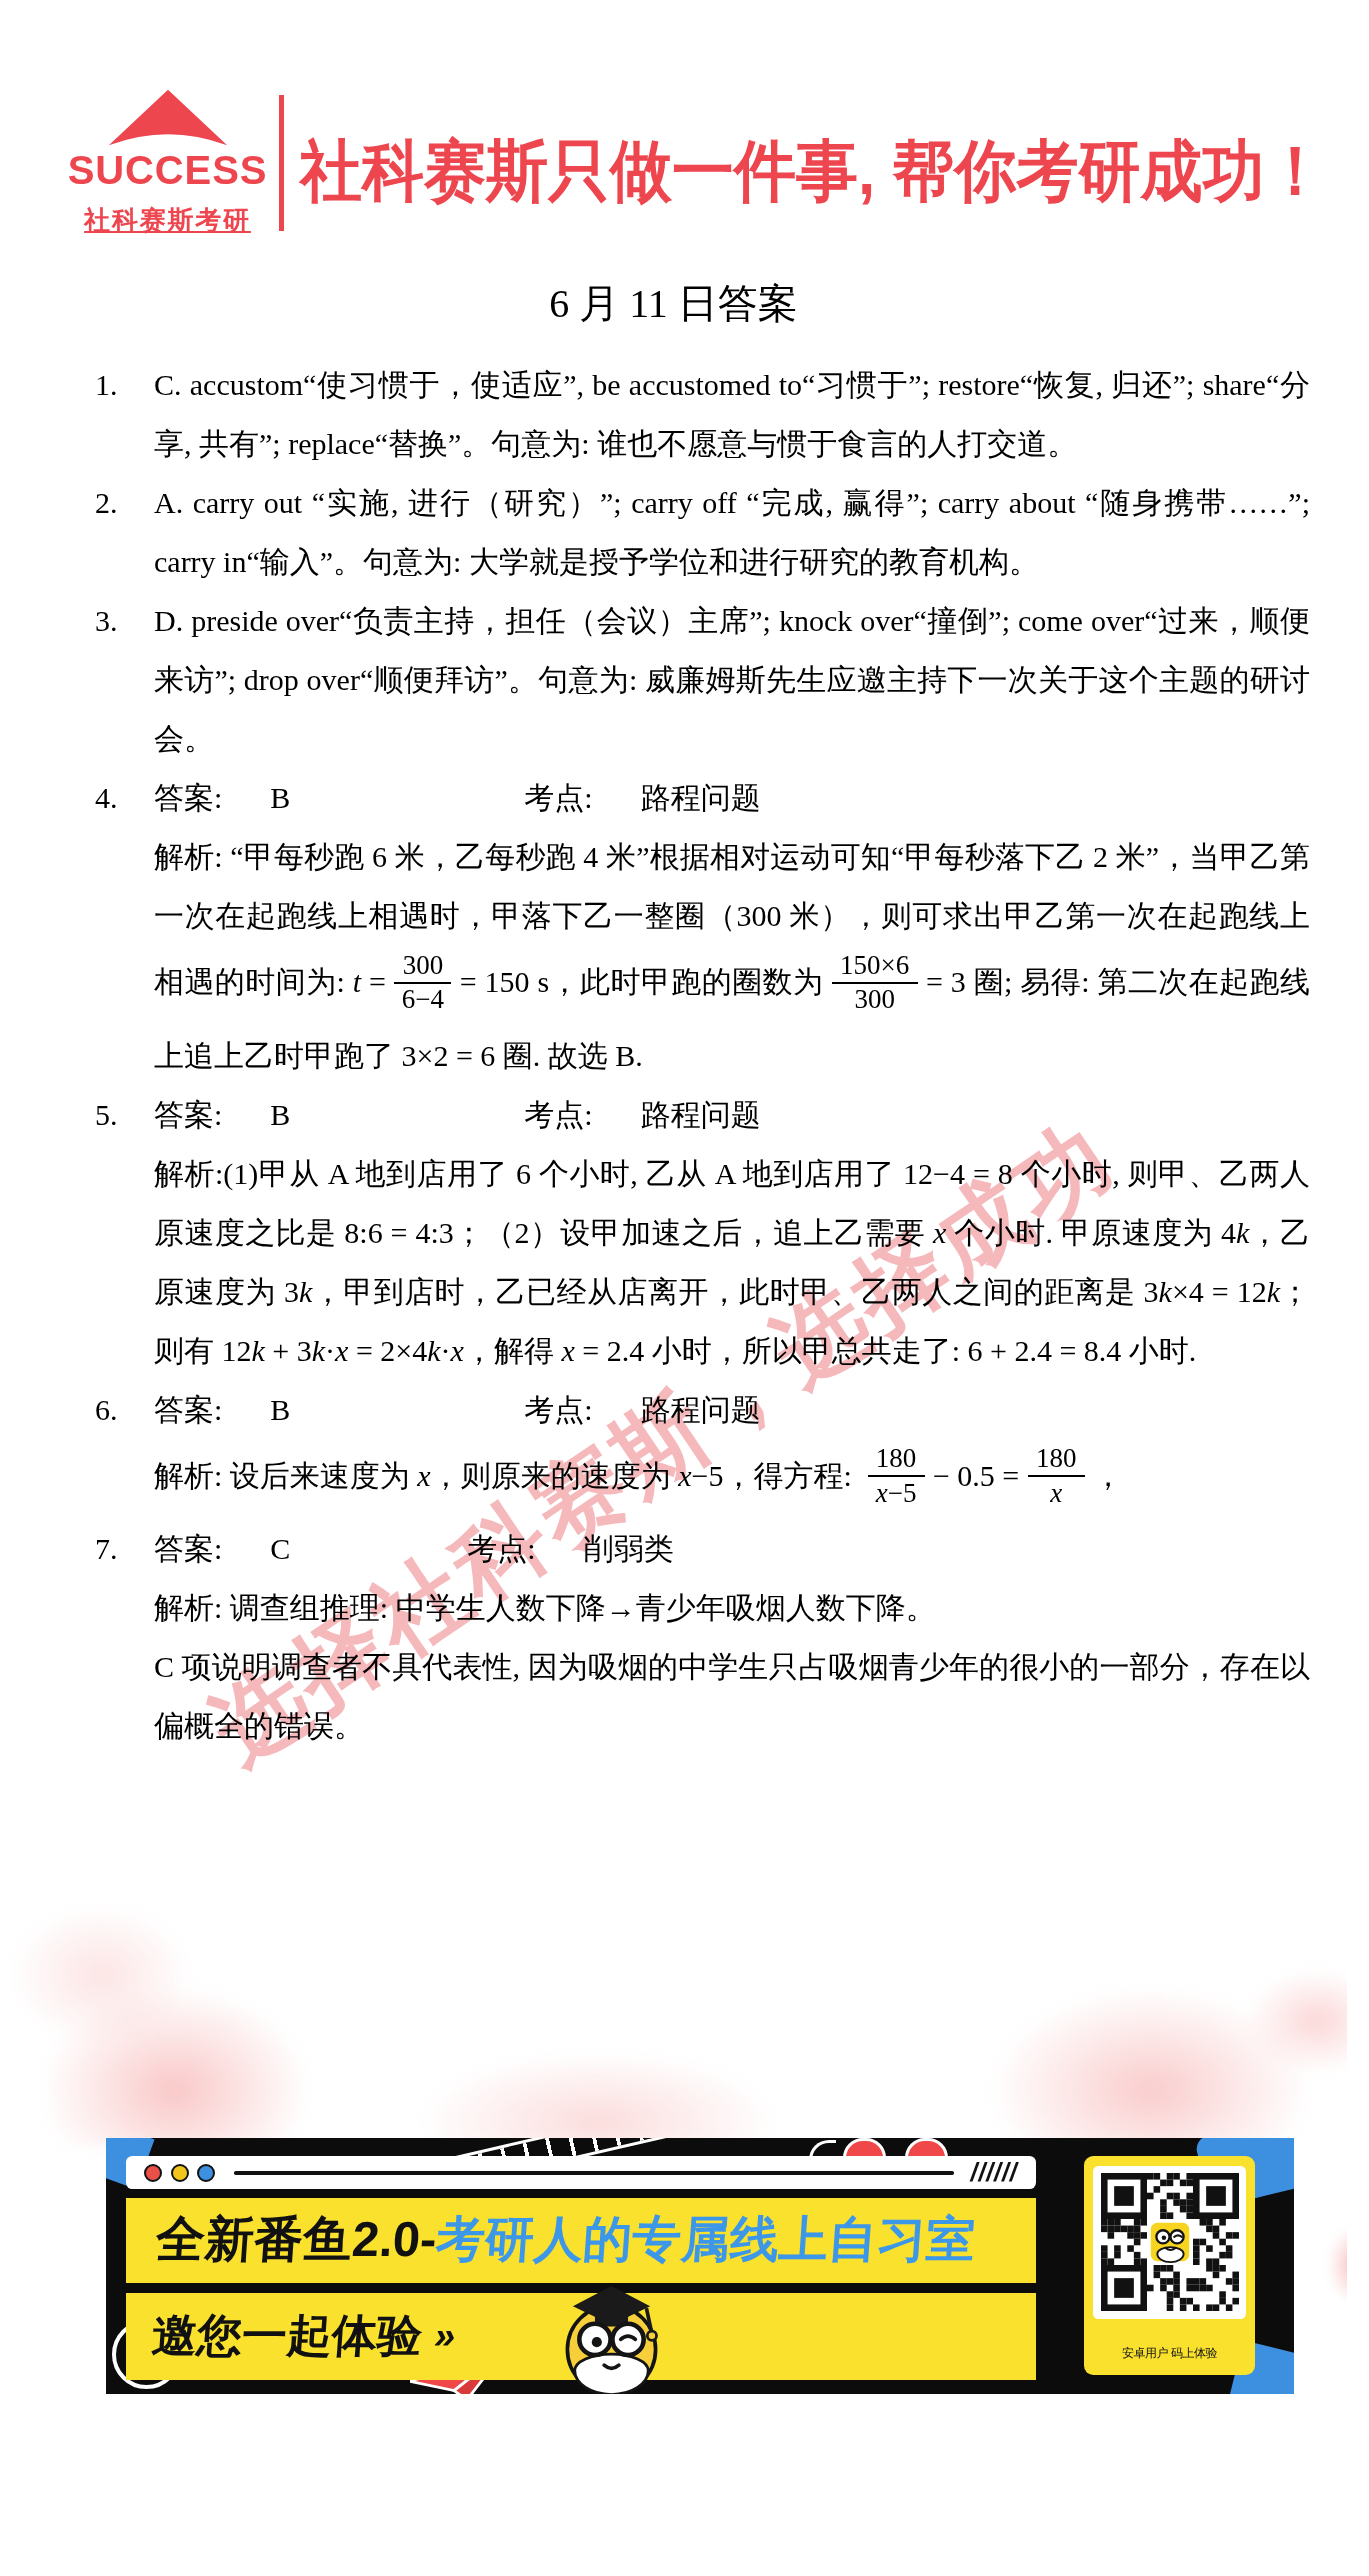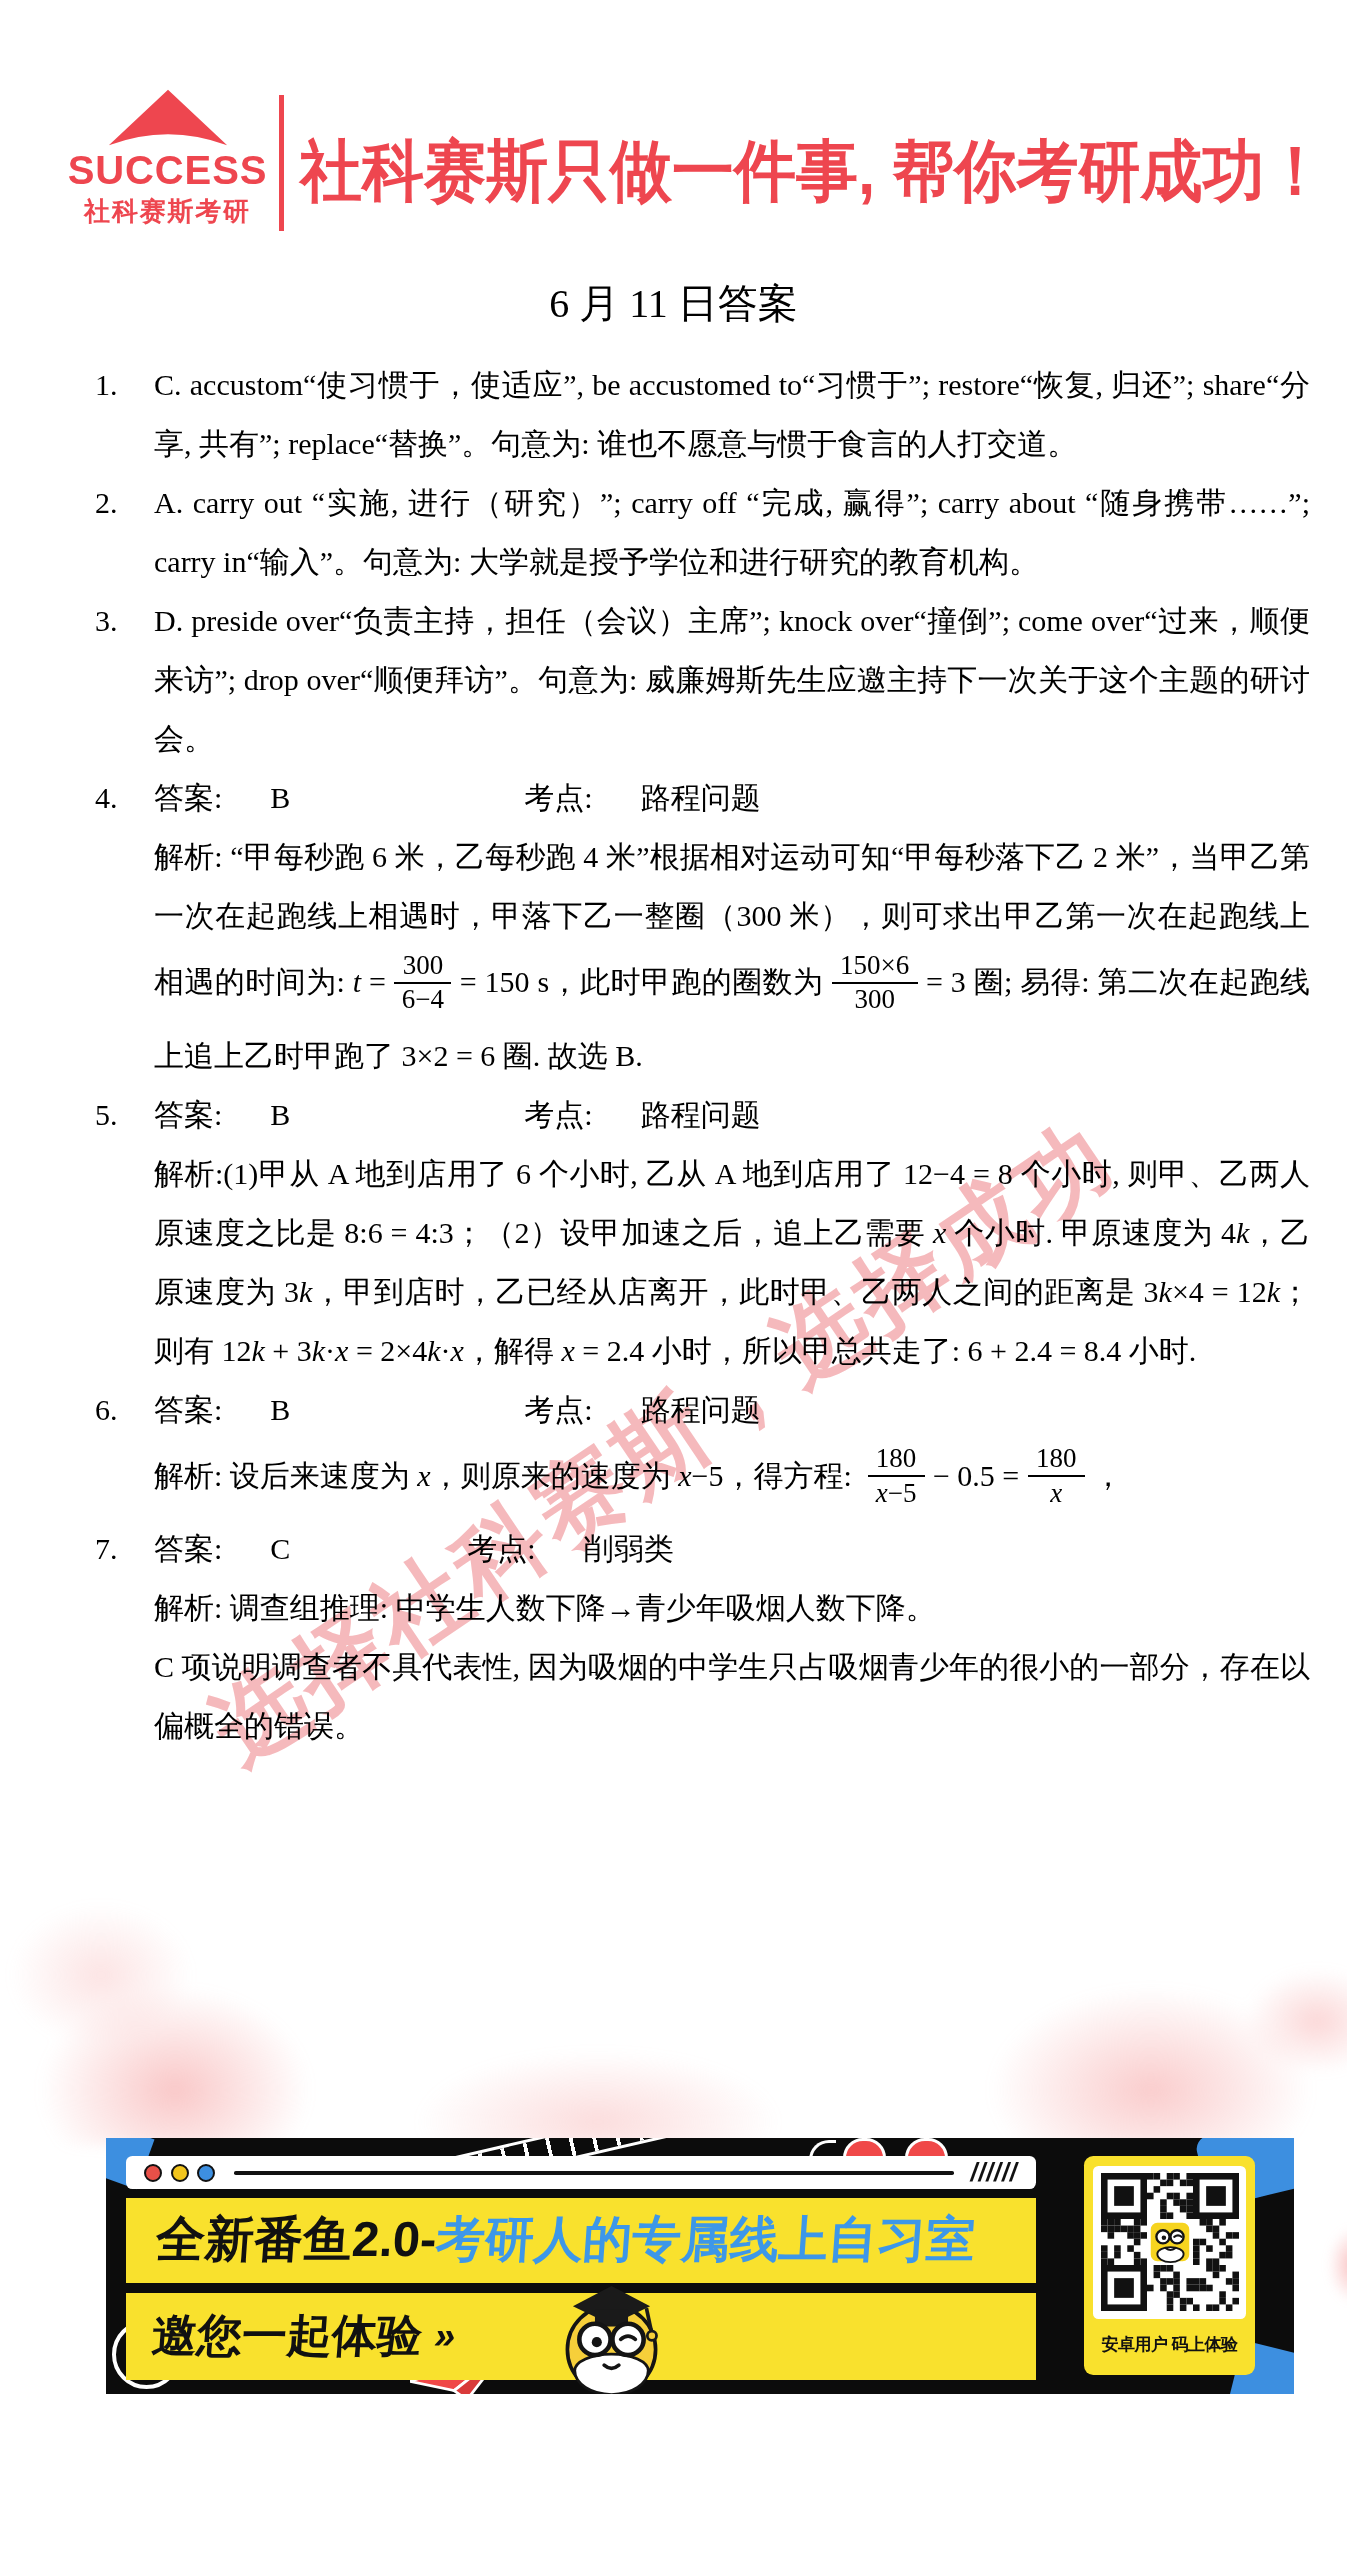--- a/index.html
+++ b/index.html
@@ -5,21 +5,21 @@
   html,body{margin:0;padding:0;background:#fff;}
   .page{position:relative;width:1347px;height:2576px;background:#fff;overflow:hidden;
         font-family:"Liberation Serif",serif;color:#000;}
 
   
   .logo{position:absolute;left:66px;top:88px;width:203px;text-align:center;color:#ee464f;}
   .logo svg{display:block;margin:0 auto;}
   .logo-word{font-family:"Liberation Sans",sans-serif;font-weight:bold;font-size:40px;
              letter-spacing:0.9px;line-height:1.05;}
   .logo-sub{font-family:"Liberation Sans",sans-serif;font-weight:bold;font-size:26px;
-            letter-spacing:1.8px;margin-top:3px;}
+            letter-spacing:1.8px;margin-top:12px;text-decoration:underline;}
   .hdr-divider{position:absolute;left:279px;top:95px;width:4.6px;height:136px;background:#ee464f;}
   .slogan{position:absolute;left:300px;top:129px;width:1022px;white-space:nowrap;
           font-family:"Liberation Sans",sans-serif;font-weight:bold;font-size:62px;
           letter-spacing:0px;color:#ee464f;transform:scaleY(1.08);}
 
   .page-title{position:absolute;left:0;top:249px;width:100%;text-align:center;
               font-size:40px;font-weight:normal;}
 
   
   .list{position:absolute;left:95px;top:355px;width:1215px;font-size:30px;line-height:59px;
@@ -85,21 +85,21 @@
   .invite{font-weight:bold;font-size:45px;color:#111;transform:skewX(-4deg);white-space:nowrap;}
   .chevrons{font-weight:bold;font-size:37px;color:#111;margin-left:13px;letter-spacing:-3.7px;
             transform:skewX(-12deg);}
   .mascot{position:absolute;left:412px;top:-31px;z-index:2;}
   .features{position:absolute;right:14.7px;top:10px;width:361px;text-align:left;
             font-weight:bold;font-size:23px;color:#111;line-height:1.5;white-space:nowrap;}
   .b-right{position:absolute;right:39px;top:18.4px;width:171px;height:219px;background:#f9e12d;
            border-radius:9.2px;z-index:1;padding:9.2px;box-sizing:border-box;}
   .qr-box{width:153px;height:153px;background:#fff;border-radius:5.5px;display:flex;
           align-items:center;justify-content:center;}
-  .qr-caption{margin-top:14px;text-align:center;font-weight:bold;font-size:17px;
+  .qr-caption{margin-top:26px;text-align:center;font-weight:normal;font-size:12px;
               letter-spacing:-0.5px;color:#111;white-space:nowrap;}
 </style>
 </head>
 <body>
 
 <div class="page">
 
   <div class="logo">
     <svg width="122" height="61" viewBox="0 0 132 66">
       <path d="M66 2 L130 62 Q66 38 2 62 Z" fill="#ee464f"></path>

